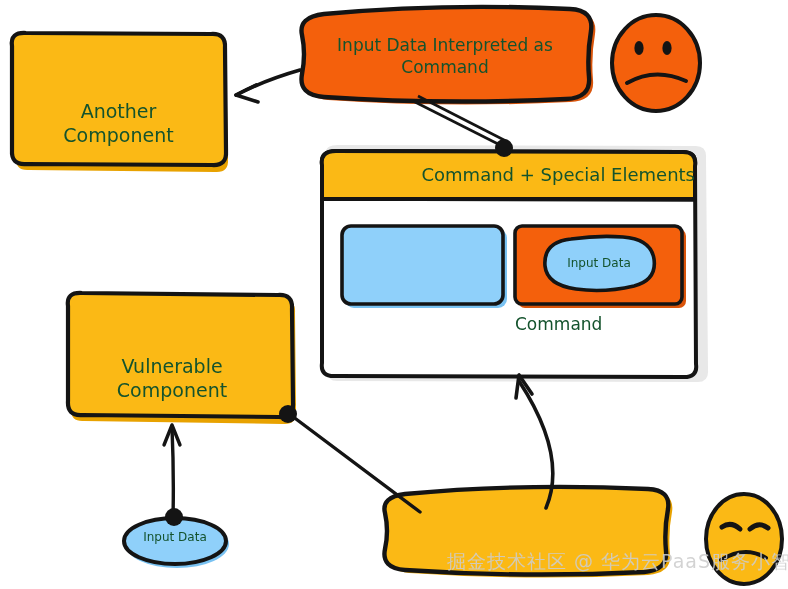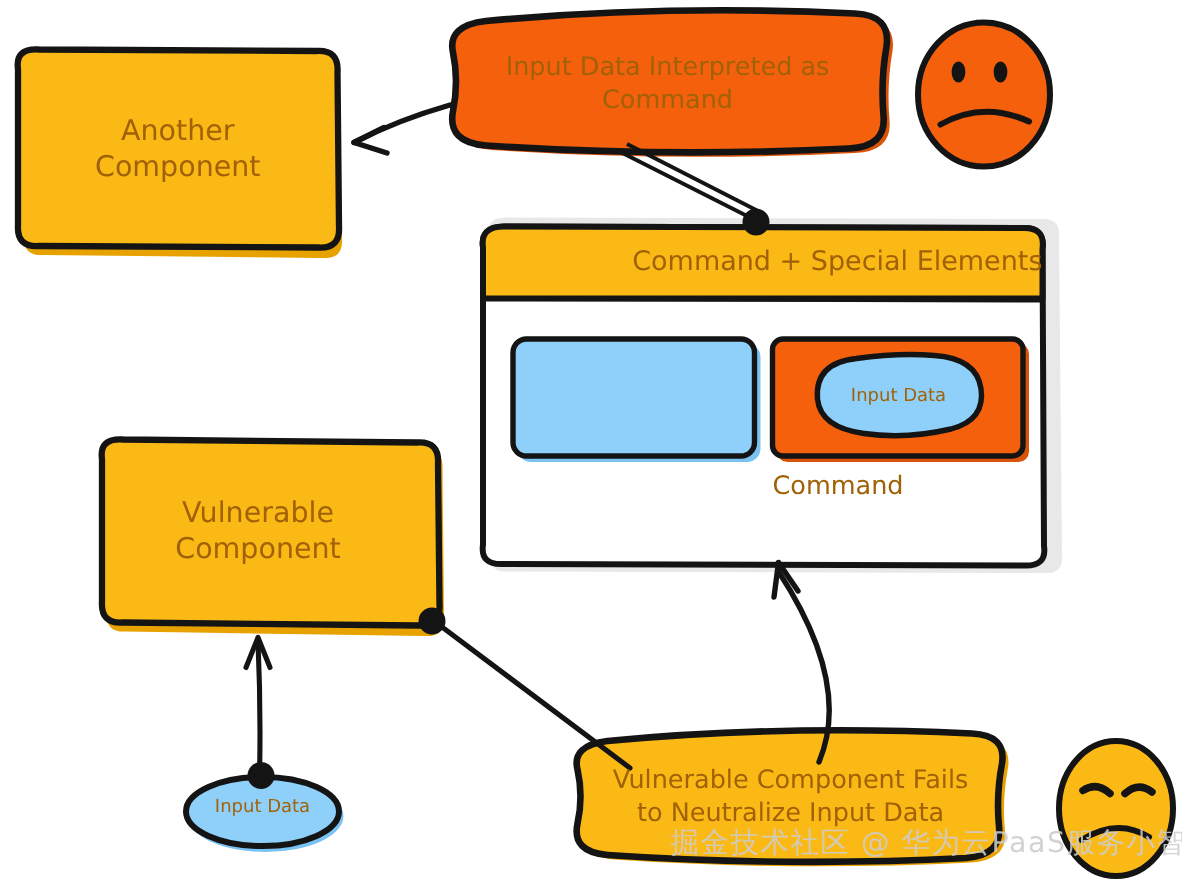--- a/index.html
+++ b/index.html
@@ -2,24 +2,24 @@
 <html><head>
 <meta charset="utf-8">
 <style>
   html,body{margin:0;padding:0;background:#ffffff;}
   body{
     width:788px;height:589px;overflow:hidden;position:relative;
     font-family:"DejaVu Sans","Liberation Sans",sans-serif;
   }
   #stage{position:absolute;left:0;top:0;width:788px;height:589px;}
   svg.layer{position:absolute;left:0;top:0;width:788px;height:589px;overflow:visible;}
-  .txt{position:absolute;text-align:center;color:#a16207;line-height:1.28;
+  .txt{position:absolute;text-align:center;color:#14532d;line-height:1.28;
        font-family:"DejaVu Sans","Liberation Sans",sans-serif;
        white-space:pre-line;pointer-events:none;}
-  .t-node{font-size:19px;}
+  .t-node{font-size:19px;margin-top:24px;}
   .t-panelhdr{font-size:18px;}
   .t-callout{font-size:17px;}
   .t-small{font-size:17px;}
   .t-pill{font-size:12px;}
   .wm{position:absolute;font-size:19px;color:#cdcdcd;opacity:.88;
       letter-spacing:1px;white-space:nowrap;
       font-family:"DejaVu Sans","Liberation Sans",sans-serif;}
 </style>
 </head>
 <body>
@@ -130,18 +130,16 @@
   <div class="txt t-panelhdr" style="left:322px;top:163px;width:373px;text-align:right;">Command + Special Elements</div>
 
 
   <div class="txt t-small" style="left:515px;top:314px;width:167px;text-align:left;">Command</div>
 
   <div class="txt t-pill" style="left:543px;top:256px;width:112px;">Input Data</div>
 
   <div class="txt t-callout" style="left:310px;top:35px;width:270px;">Input Data Interpreted as
 Command</div>
 
-  <div class="txt t-callout" style="left:396px;top:510px;width:262px;">Vulnerable Component Fails
-to Neutralize Input Data</div>
 
   <div class="wm" style="left:447px;top:549px;">掘金技术社区 @ 华为云PaaS服务小智</div>
 
 </div>
 
 </body></html>

